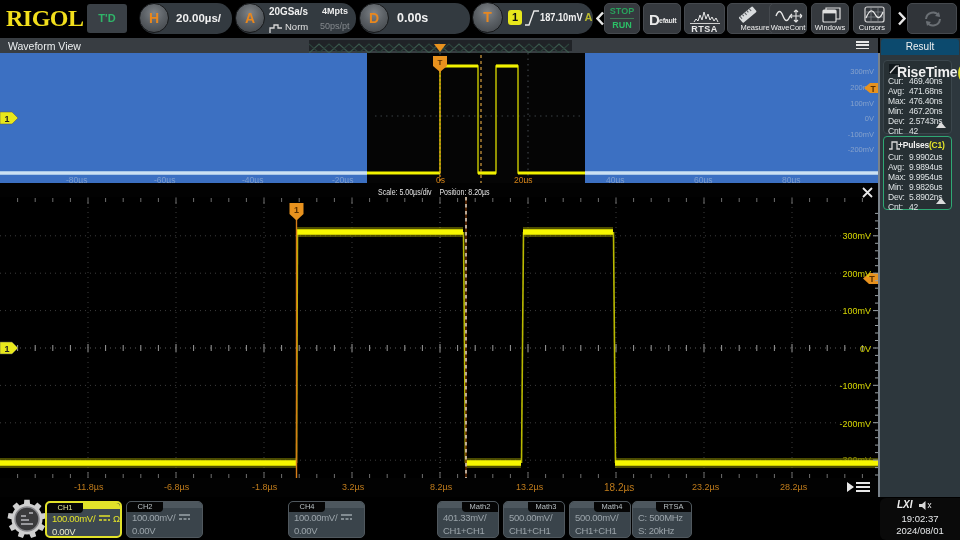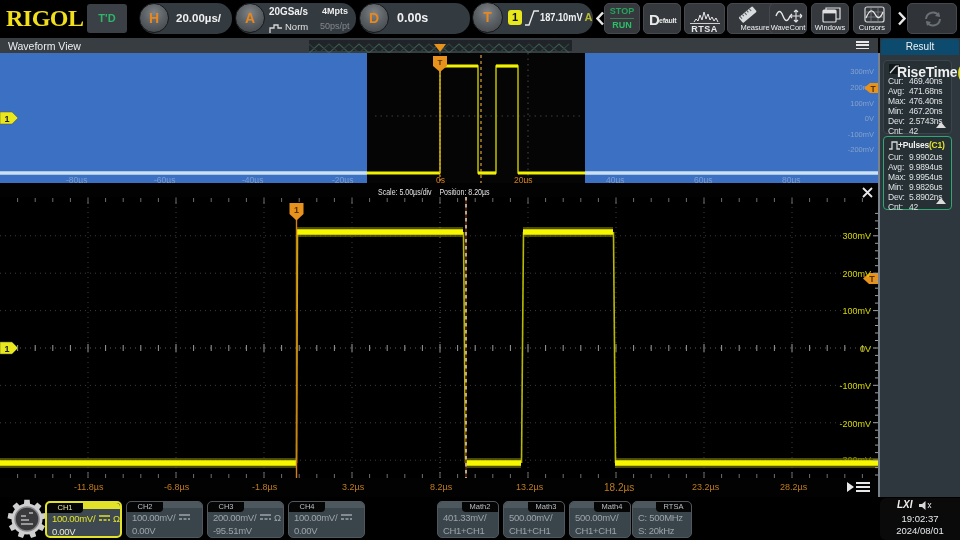--- a/index.html
+++ b/index.html
@@ -384,28 +384,20 @@
 
     <div class="chbox" style="left:126px;">
       <div class="chtab" style="width:36px;">CH2</div>
       <div class="chbar" style="left:36px;right:0;"></div>
       <div class="l1 gy">100.00mV/ <svg width="13" height="9">
             <path d="M1 3 h11 M1 7 h3 M5.5 7 h3 M10 7 h2" stroke="#9ba4aa" stroke-width="1.5"></path>
           </svg></div>
       <div class="l2 gy">0.00V</div>
     </div>
 
-    <div class="chbox" style="left:207px;">
-      <div class="chtab" style="width:36px;">CH3</div>
-      <div class="chbar" style="left:36px;right:0;"></div>
-      <div class="l1 gy">200.00mV/ <svg width="13" height="9">
-            <path d="M1 3 h11 M1 7 h3 M5.5 7 h3 M10 7 h2" stroke="#9ba4aa" stroke-width="1.5"></path>
-          </svg> Ω</div>
-      <div class="l2 gy">-95.51mV</div>
-    </div>
 
     <div class="chbox" style="left:288px;">
       <div class="chtab" style="width:36px;">CH4</div>
       <div class="chbar" style="left:36px;right:0;"></div>
       <div class="l1 gy">100.00mV/ <svg width="13" height="9">
             <path d="M1 3 h11 M1 7 h3 M5.5 7 h3 M10 7 h2" stroke="#9ba4aa" stroke-width="1.5"></path>
           </svg></div>
       <div class="l2 gy">0.00V</div>
     </div>
 

